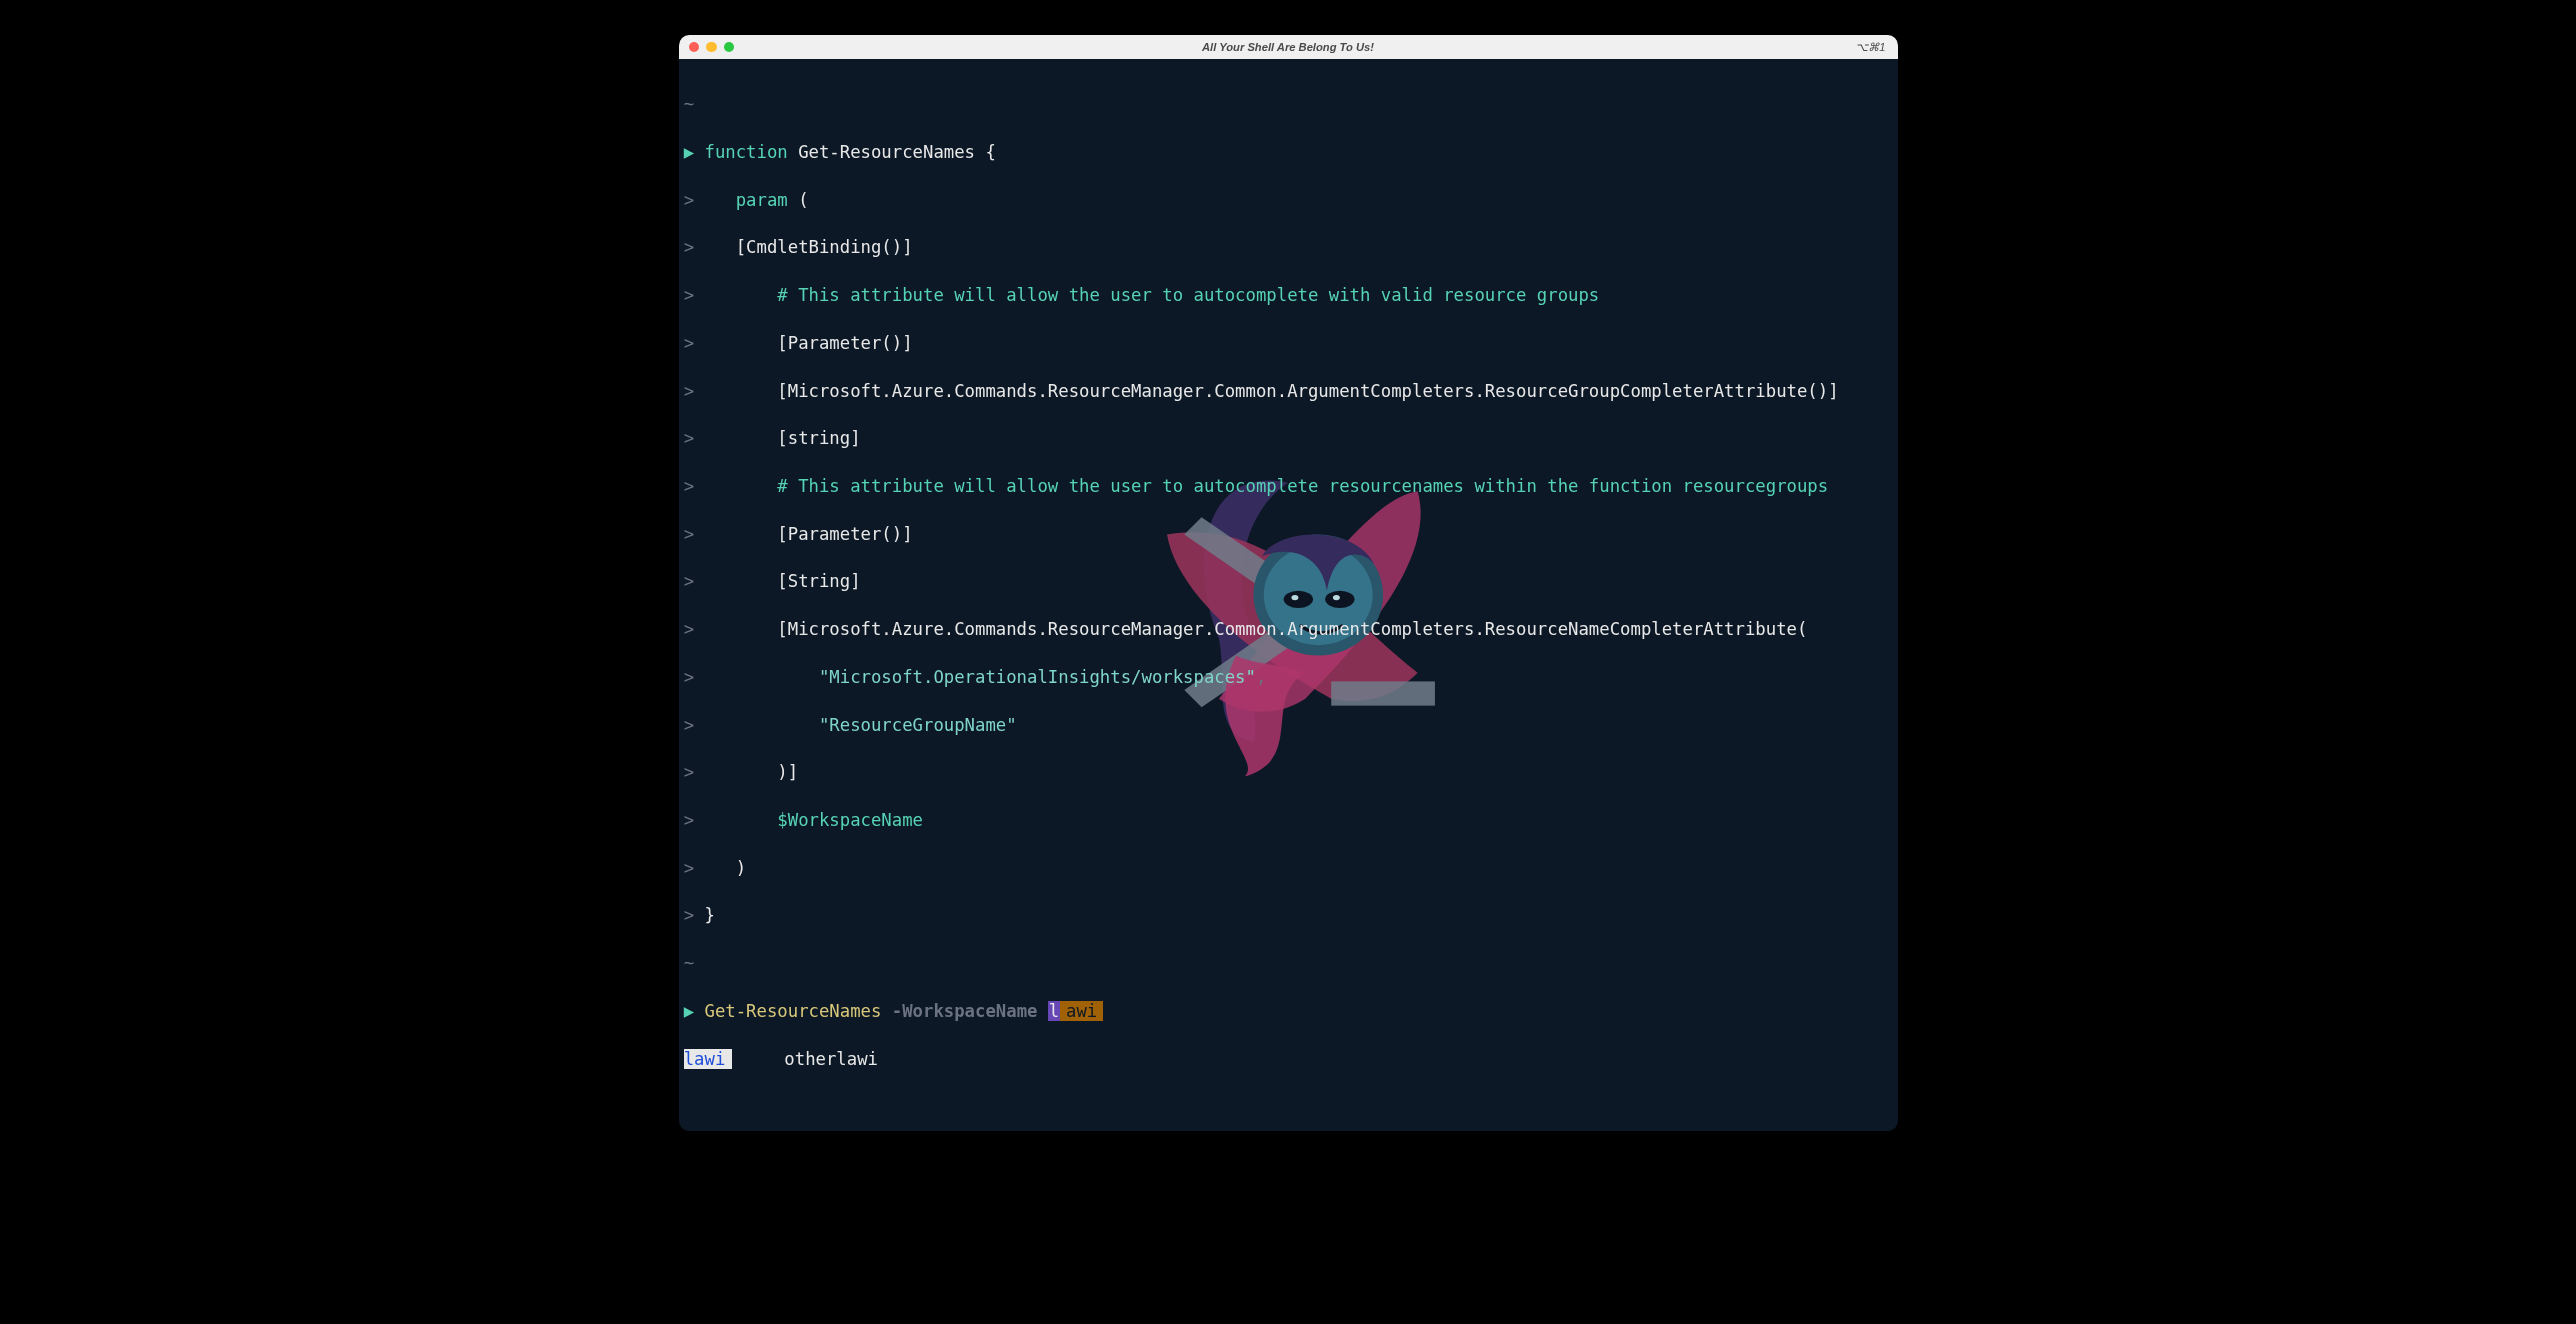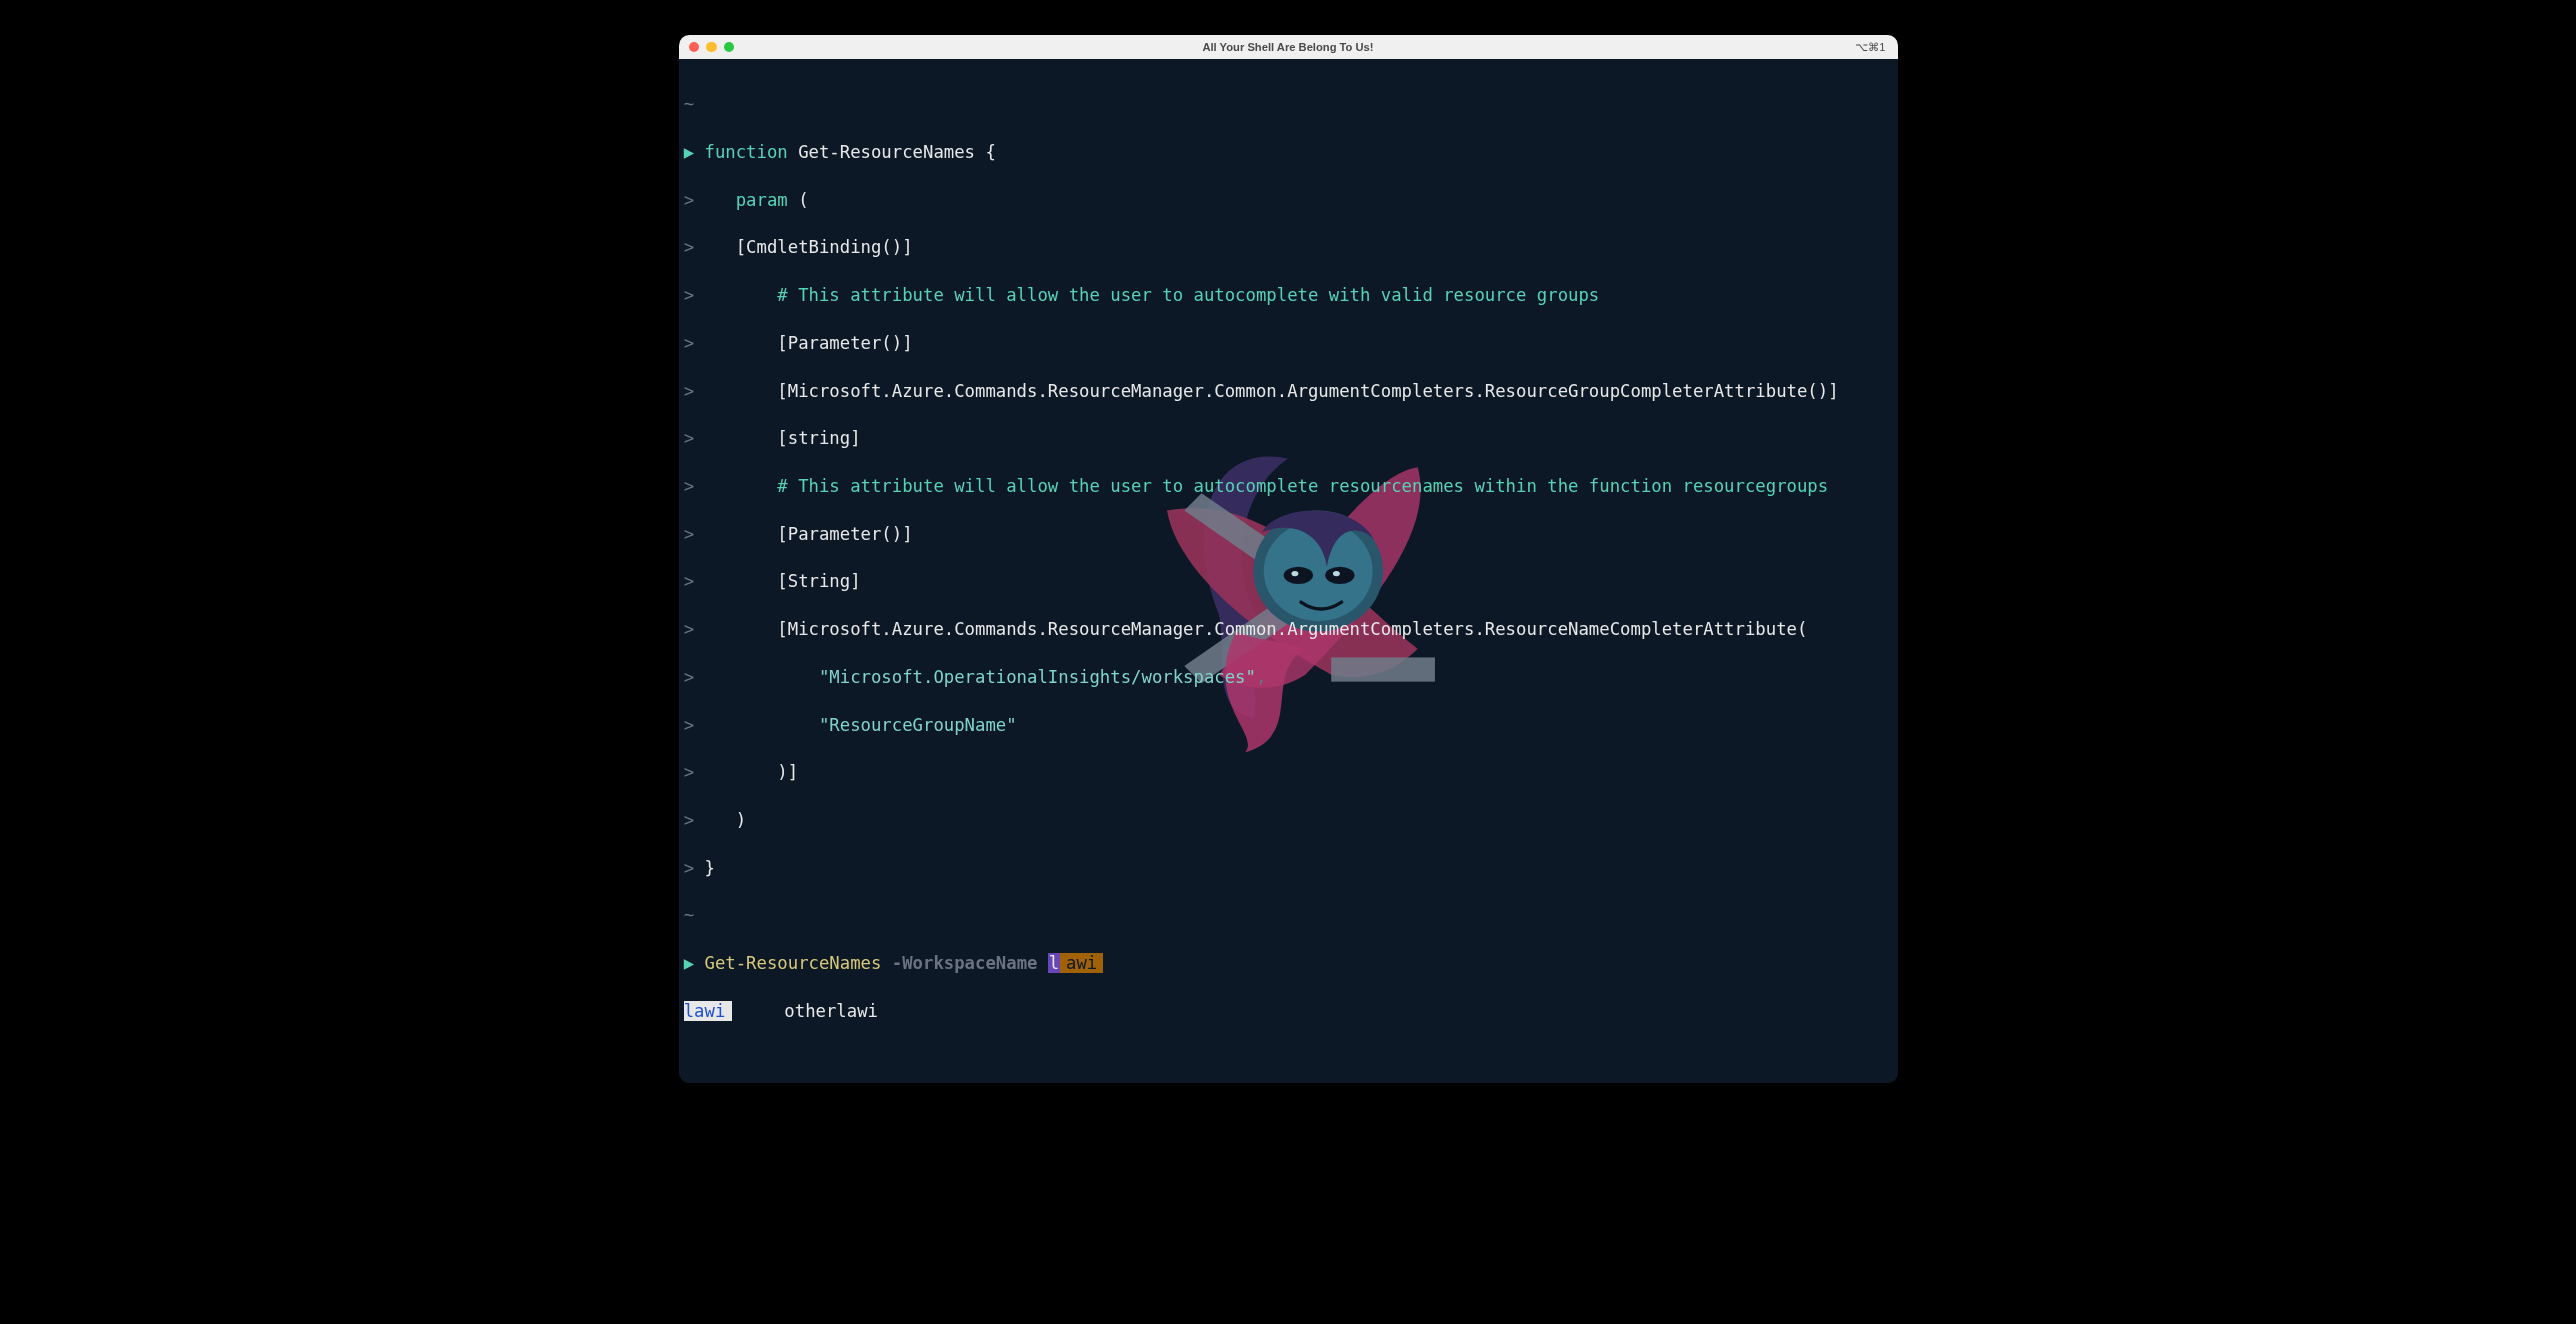--- a/index.html
+++ b/index.html
@@ -18,20 +18,21 @@
     border-radius: 10.4px;
     overflow: hidden;
     box-shadow: 0 17.3px 52px rgba(0,0,0,0.8);
   }
   .titlebar {
     height: 24px;
     background: #f0f0f0;
     display: flex;
     align-items: center;
     position: relative;
+    font-style: italic;
   }
   .traffic-lights {
     display: flex;
     gap: 7px;
     padding-left: 10.4px;
   }
   .tl { width: 10.4px; height: 10.4px; border-radius: 50%; }
   .tl.red { background: #ff5f57; }
   .tl.yellow { background: #febc2e; }
   .tl.green { background: #28c840; }
@@ -142,20 +143,21 @@
 <span class="line"><span class="gutter">&gt;</span><span class="attr">        [Parameter()]</span></span>
 <span class="line"><span class="gutter">&gt;</span><span class="attr">        [Microsoft.Azure.Commands.ResourceManager.Common.ArgumentCompleters.ResourceGroupCompleterAttribute()]</span></span>
 <span class="line"><span class="gutter">&gt;</span><span class="type">        [string]</span></span>
 <span class="line"><span class="gutter">&gt;</span><span class="comment">        # This attribute will allow the user to autocomplete resourcenames within the function resourcegroups</span></span>
 <span class="line"><span class="gutter">&gt;</span><span class="attr">        [Parameter()]</span></span>
 <span class="line"><span class="gutter">&gt;</span><span class="type">        [String]</span></span>
 <span class="line"><span class="gutter">&gt;</span><span class="attr">        [Microsoft.Azure.Commands.ResourceManager.Common.ArgumentCompleters.ResourceNameCompleterAttribute(</span></span>
 <span class="line"><span class="gutter">&gt;</span><span class="string">            "Microsoft.OperationalInsights/workspaces"</span><span class="punct-dim">,</span></span>
 <span class="line"><span class="gutter">&gt;</span><span class="string">            "ResourceGroupName"</span></span>
 <span class="line"><span class="gutter">&gt;</span><span class="attr">        )]</span></span>
+<span class="line"><span class="gutter">&gt;</span><span class="var">        $WorkspaceName</span></span>
 <span class="line"><span class="gutter">&gt;</span><span class="brace">    )</span></span>
 <span class="line"><span class="gutter">&gt;</span><span class="brace"> }</span></span>
 <span class="line"><span class="tilde">~</span></span>
 <span class="line"><span class="prompt-caret">▶</span><span class="cmd"> Get-ResourceNames</span><span class="param"> -WorkspaceName </span><span class="hl-input-pre">l</span><span class="hl-input">awi</span></span>
 <span class="line"><span class="sel">lawi</span><span>     </span><span>otherlawi</span></span>
     </div>
   </div>
 </div>
 
 

